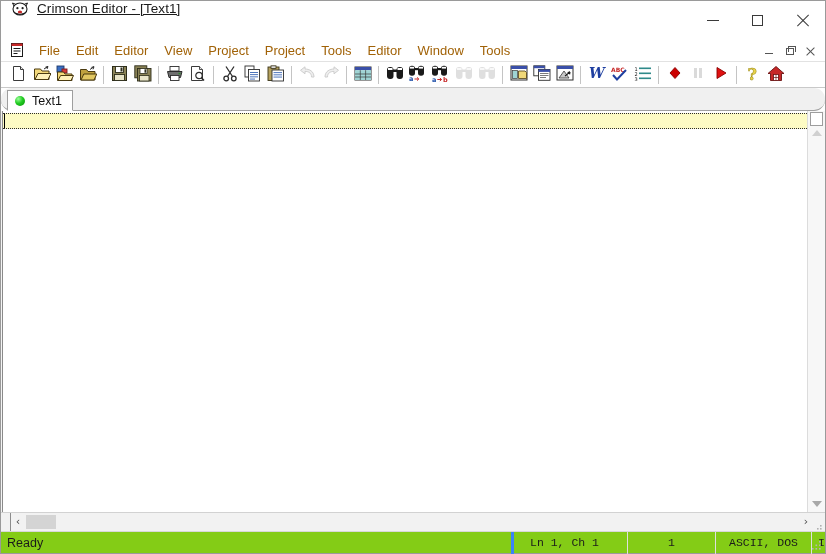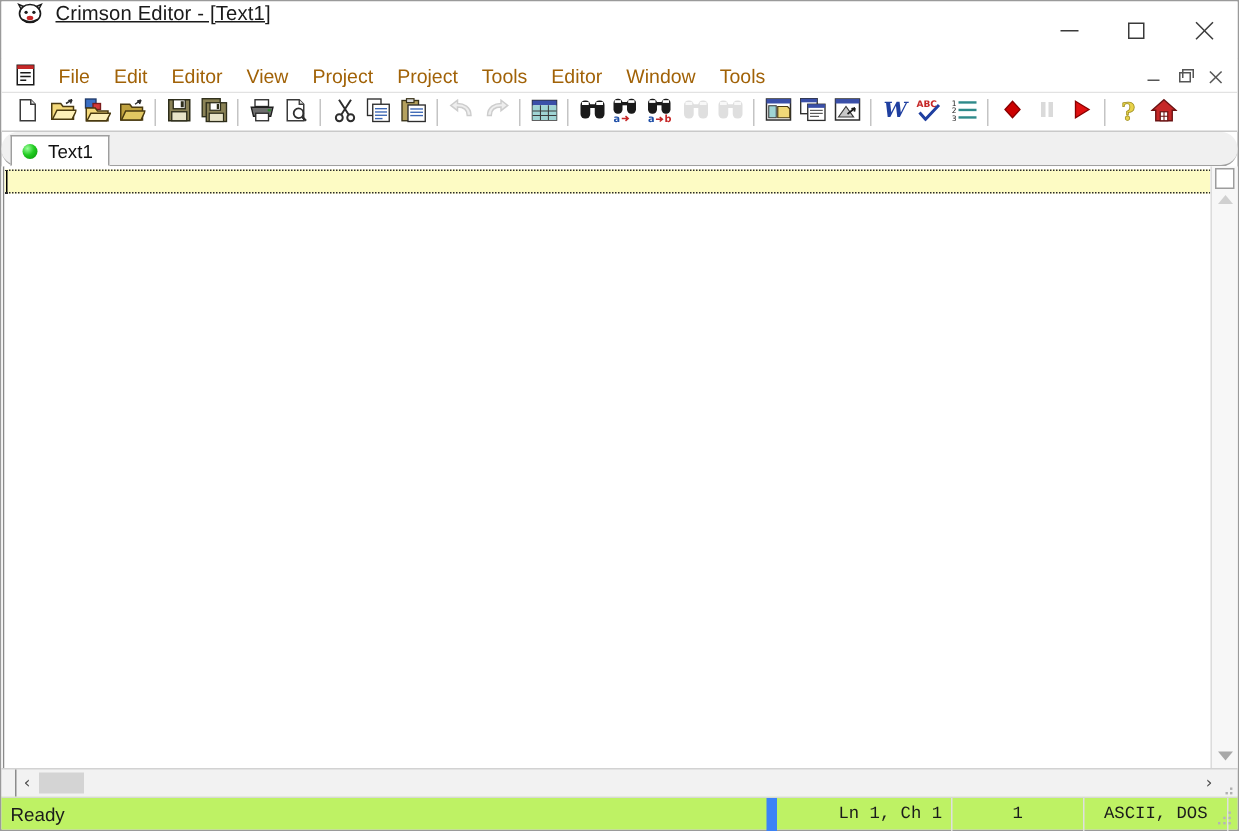--- a/index.html
+++ b/index.html
@@ -293,38 +293,38 @@
   .hs-grip {
     width: 12px; height: 18px;
     flex: 0 0 12px;
     position: relative;
   }
 
   
   .statusbar {
     height: 22px;
     flex: 0 0 22px;
-    background: #bef264;
+    background: #84cc16;
     border-top: 1px solid #d8d8d8;
     display: flex;
     align-items: center;
     font-family: "Liberation Mono", monospace;
     font-size: 11.5px;
     color: #1b1b1b;
     box-sizing: border-box;
   }
   .sb-cell {
     height: 22px;
     display: flex; align-items: center;
     box-sizing: border-box;
     padding: 0 6px;
     white-space: nowrap;
   }
   .sb-ready { flex: 0 0 510px; padding-left: 6px; font-family: "Liberation Sans", sans-serif; font-size: 12.5px; }
-  .sb-pos { flex: 0 0 116px; border-left: 7px solid #3b82f6; padding-left: 41px; }
+  .sb-pos { flex: 0 0 116px; border-left: 3px solid #3b82f6; padding-left: 16px; }
   .sb-sel { flex: 0 0 88px; border-left: 1px solid #dfdfdf; justify-content: center; }
   .sb-enc { flex: 0 0 96px; border-left: 1px solid #dfdfdf; justify-content: center; text-align: center; }
   .sb-ins { flex: 1 1 auto; border-left: 1px solid #dfdfdf; justify-content: flex-start; padding-left: 6px; }
   .resize-grip {
     position: absolute; right: 2px; bottom: 2px;
     width: 12px; height: 12px;
   }
 </style>
 </head>
 <body>

